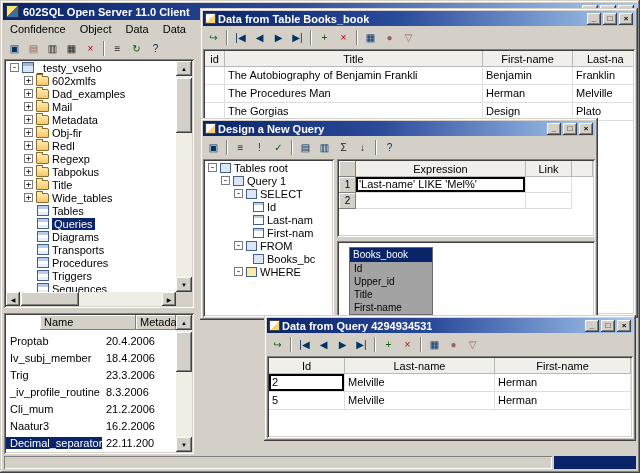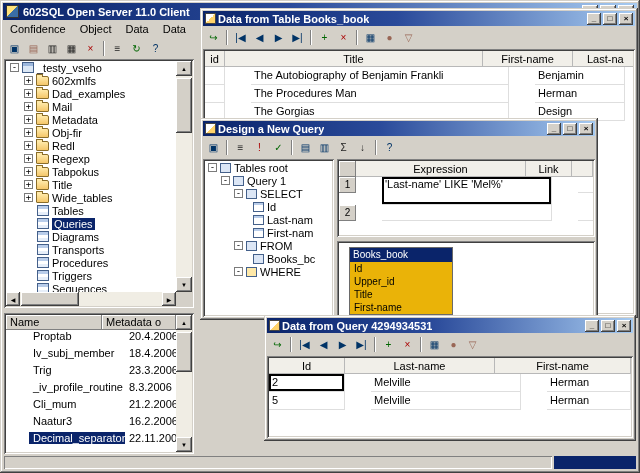--- a/index.html
+++ b/index.html
@@ -51,60 +51,60 @@
   .hscroll { position:absolute; left:2px; bottom:2px; right:18px; height:14px; background:#f0ede4; }
   .corner { position:absolute; right:2px; bottom:2px; width:16px; height:14px; background:#d4d0c8; }
   .sbtn { position:absolute; background:#d4d0c8; display:flex; align-items:center; justify-content:center;
     box-shadow: inset -1px -1px 0 #404040, inset 1px 1px 0 #fff, inset -2px -2px 0 #808080; font-size:6px; color:#000; }
   .sb-up { top:0; left:0; width:16px; height:15px; } .sb-down { bottom:0; left:0; width:16px; height:15px; }
   .sb-left { left:0; top:0; width:14px; height:14px; } .sb-right { right:0; top:0; width:14px; height:14px; }
   .sthumb { position:absolute; background:#d4d0c8; box-shadow: inset -1px -1px 0 #404040, inset 1px 1px 0 #fff, inset -2px -2px 0 #808080; }
 
   .objects-panel { left:4px; top:313px; width:190px; height:141px; }
   .obj-view { position:absolute; left:2px; top:2px; right:18px; bottom:2px; background:#fff; overflow:hidden; }
-  .ohead { display:flex; }
+  .ohead { display:flex;padding-left:34px; }
   .oh { height:15px; line-height:15px; padding:0 4px; background:#d4d0c8; flex:none;
     box-shadow: inset -1px -1px 0 #808080, inset 1px 1px 0 #fff; white-space:nowrap; overflow:hidden; }
-  .orow { display:flex; height:17px; align-items:flex-start;margin-left:23px; }
+  .orow { display:flex; height:17px; align-items:flex-end; }
   .oc { padding:0 4px; white-space:nowrap; overflow:hidden; flex:none; }
 
   .child { position:absolute; background:#d4d0c8;
     box-shadow: inset -1px -1px 0 #404040, inset 1px 1px 0 #d4d0c8, inset -2px -2px 0 #808080, inset 2px 2px 0 #ffffff; }
   .w1 { left:200px; top:8px;  width:438px; height:310px; z-index:10; }
   .w2 { left:200px; top:118px; width:398px; height:202px; z-index:20; }
   .w3 { left:264px; top:315px; width:372px; height:126px; z-index:30; }
   .c-toolbar { position:absolute; left:3px; top:19px; right:3px; height:21px; display:flex; align-items:center; padding-left:1px; background:#d4d0c8; }
 
   .gridwrap { position:absolute; background:#fff;
     box-shadow: inset 1px 1px 0 #808080, inset -1px -1px 0 #ffffff, inset 2px 2px 0 #404040, inset -2px -2px 0 #d4d0c8; }
   .gridinner { position:absolute; inset:2px; overflow:hidden; background:#fff; }
   .ghead { display:flex; }
   .gh { height:16px; line-height:16px; background:#f1efe9; border-right:1px solid #b8b8b8; border-bottom:1px solid #b8b8b8;
     text-align:center; flex:none; overflow:hidden; white-space:nowrap; }
-  .grow { display:flex;gap:26px; }
+  .grow { display:flex; }
   .gc { height:18px; line-height:17px; border-right:1px solid #dedede; border-bottom:1px solid #dedede;
     padding:0 3px; flex:none; overflow:hidden; white-space:nowrap; background:#fff; }
   .focus { box-shadow: inset 0 0 0 2px #000; }
   .rnum { width:17px; flex:none; background:#d4d0c8; box-shadow: inset -1px -1px 0 #808080, inset 1px 1px 0 #fff;
     text-align:center; font-size:10px; height:16px; line-height:16px; }
   .w1-grid { left:3px; top:41px; right:3px; bottom:3px; }
   .w3-grid { left:3px; top:41px; right:3px; bottom:3px; }
 
   .qtree { position:absolute; left:3px; top:41px; width:131px; bottom:3px; background:#fff;
     box-shadow: inset 1px 1px 0 #808080, inset -1px -1px 0 #ffffff, inset 2px 2px 0 #404040, inset -2px -2px 0 #d4d0c8; }
   .qtree-inner { position:absolute; inset:2px; overflow:hidden; background:#fff; }
   .qitem { height:13px; display:flex; align-items:center; white-space:nowrap; }
   .qsel { outline:1px dotted #000; }
   .qicon { width:11px; height:10px; flex:none; margin-right:3px; border:1px solid #44608a; background:#dce6f5; }
   .qicon.col { background:#fff; box-shadow: inset 0 2px 0 #b9cdea; }
   .qicon.where { background:#ffe9a8; }
   .qgrid { left:137px; top:41px; right:3px; height:78px; }
   .qbottom { position:absolute; left:137px; top:123px; right:3px; bottom:3px; background:#fff;
     box-shadow: inset 1px 1px 0 #808080, inset -1px -1px 0 #ffffff, inset 2px 2px 0 #404040, inset -2px -2px 0 #d4d0c8; }
-  .fieldbox { position:absolute; left:12px; top:6px; width:104px; border:1px solid #6a6a6a; background:#eab308; }
+  .fieldbox { position:absolute; left:12px; top:6px; width:84px; border:1px solid #6a6a6a; background:#a3a3a3; }
   .fb-title { height:14px; line-height:14px; padding:0 3px; background:#0a246a; color:#fff; font-size:10px; white-space:nowrap; overflow:hidden; }
   .fb-item { height:13px; line-height:13px; padding:0 4px; font-size:10px; white-space:nowrap; overflow:hidden; }
 
   .statusbar { position:absolute; left:3px; right:3px; bottom:3px; height:15px; background:#d4d0c8; }
   .status-panel { position:absolute; left:1px; top:1px; right:85px; bottom:1px;
     box-shadow: inset 1px 1px 0 #808080, inset -1px -1px 0 #fff; }
   .status-ind { position:absolute; right:1px; top:1px; width:82px; bottom:1px; background:#0a246a; }
 </style>
 </head>
 <body>
@@ -417,21 +417,21 @@
     <div class="gridwrap qgrid">
       <div class="gridinner">
         <div class="ghead">
           <span class="rnum"></span>
           <span class="gh" style="width:170px">Expression</span>
           <span class="gh" style="width:46px">Link</span>
           <span class="gh" style="flex:1"></span>
         </div>
         <div class="grow">
           <span class="rnum">1</span>
-          <span class="gc focus" style="width:170px;height:28px;line-height:15px">'Last-name' LIKE 'Mel%'</span>
+          <span class="gc focus" style="width:170px;height:16px;line-height:15px">'Last-name' LIKE 'Mel%'</span>
           <span class="gc" style="width:46px;height:16px"></span>
         </div>
         <div class="grow">
           <span class="rnum">2</span>
           <span class="gc" style="width:170px;height:16px"></span>
           <span class="gc" style="width:46px;height:16px"></span>
         </div>
       </div>
     </div>
 

